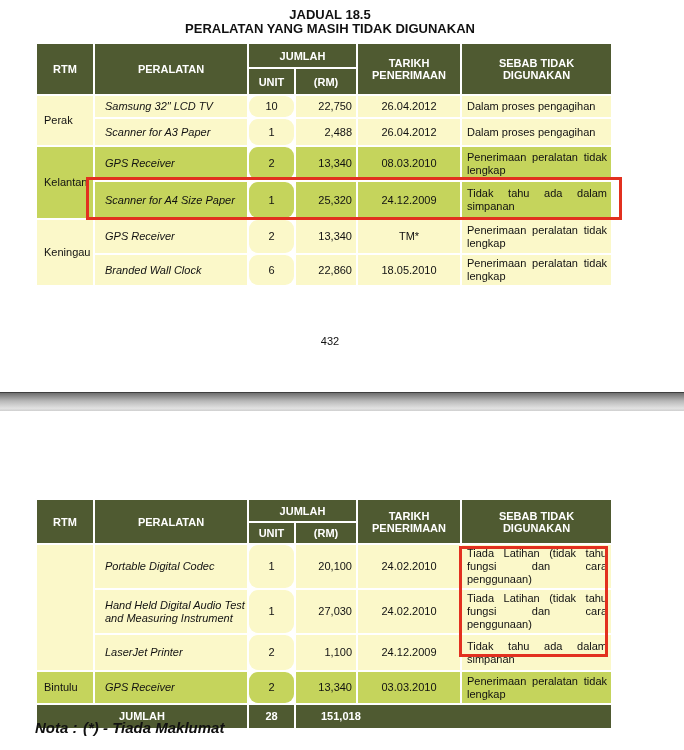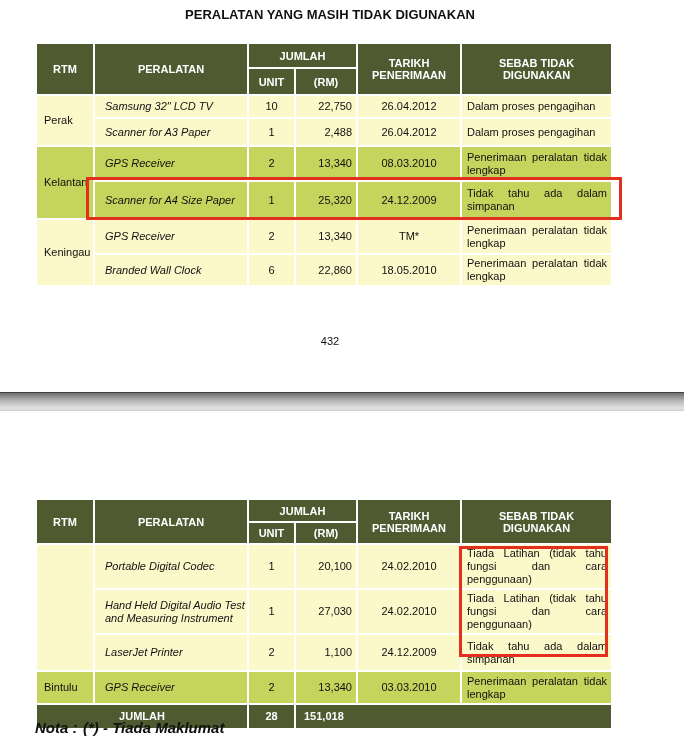--- a/index.html
+++ b/index.html
@@ -16,29 +16,29 @@
 
   .rpt th{background:#4f5a31;color:#ffffff;font-size:11px;font-weight:bold;
           text-align:center;vertical-align:middle;padding:0 6px;line-height:12px;}
   .rpt td{font-size:11px;vertical-align:middle;line-height:13px;padding:0;}
 
   .bg-y{background:#fbf8c9;}
   .bg-g{background:#c5d45c;}
 
   td.rtm{padding-left:7px;text-align:left;}
   td.item{font-style:italic;padding-left:10px;padding-right:2px;text-align:left;}
-  td.unit{text-align:center;}
+  td.unit{text-align:center;border-radius:9px;}
   td.rm{text-align:right;padding-right:4px;}
   td.date{text-align:center;}
   td.sebab{text-align:justify;padding:2px 4px 2px 5px;}
 
   tr.total td{background:#4f5a31;color:#ffffff;font-weight:bold;}
   tr.total td.tlabel{text-align:center;}
   tr.total td.tunit{text-align:center;}
-  tr.total td.trm{text-align:left;padding-left:8px;margin-top:32px;}
+  tr.total td.trm{text-align:left;padding-left:25px;margin-top:32px;}
 
   .redbox{position:absolute;border:3px solid #e2301f;box-sizing:border-box;
           z-index:5;pointer-events:none;background:transparent;}
   #redbox1{left:86px;top:177px;width:536px;height:43px;}
   #redbox2{left:459px;top:546px;width:149px;height:111px;}
 
   .pagenum{position:absolute;top:335px;left:0;width:660px;text-align:center;font-size:11px;}
 
   .divider{position:absolute;left:0;top:392px;width:684px;height:18px;
            border-top:1px solid #3e3e3e;
@@ -47,20 +47,21 @@
   .nota{position:absolute;top:719px;left:35px;font-size:15px;font-weight:bold;
         font-style:italic;}
   .nota .lbl{display:inline-block;width:48px;}
 </style>
 </head>
 <body>
 
 <div class="page">
 
   <div class="doc-title">
+    <div>JADUAL 18.5</div>
     <div>PERALATAN YANG MASIH TIDAK DIGUNAKAN</div>
   </div>
 
   <table class="rpt" id="table1">
     <colgroup>
       <col style="width:56px">
         <col style="width:152px">
         <col style="width:45px">
       <col style="width:60px">
         <col style="width:102px">

